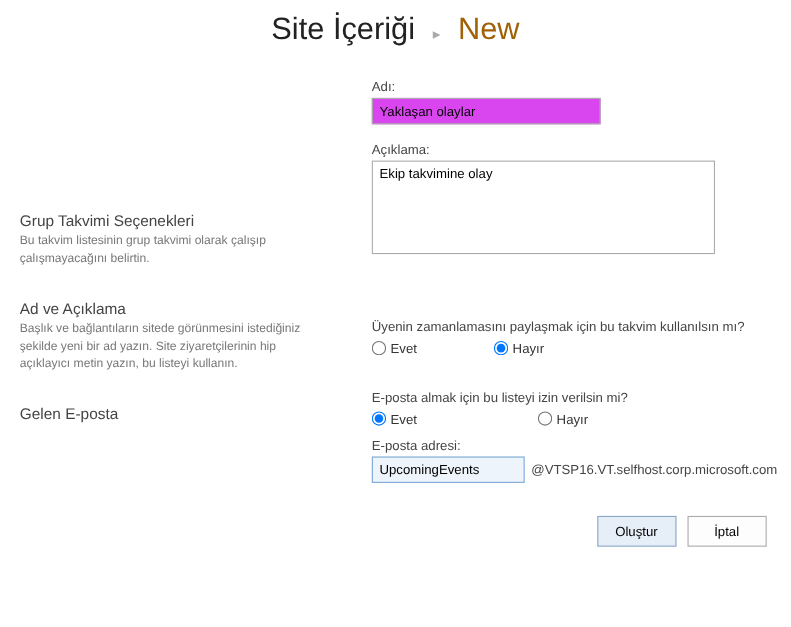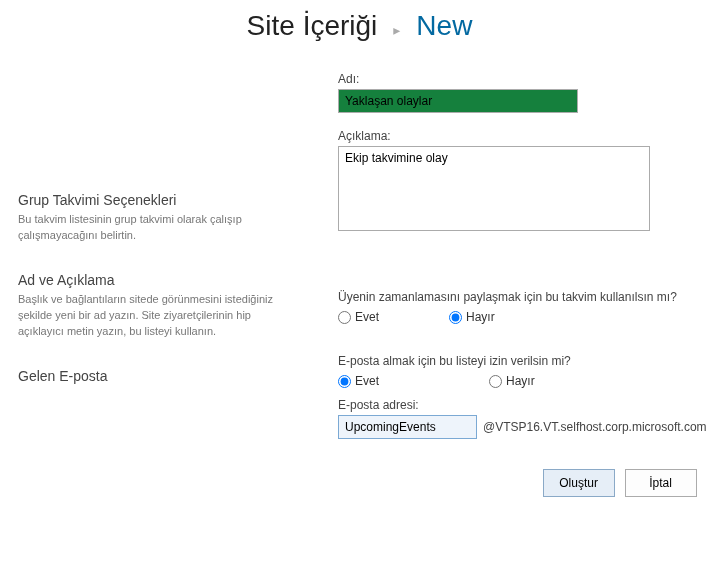--- a/index.html
+++ b/index.html
@@ -24,21 +24,21 @@
       font-weight: 300;
       color: #222;
     }
     .breadcrumb-sep {
       color: #aaa;
       font-size: 14px;
     }
     .breadcrumb-sub {
       font-size: 28px;
       font-weight: 300;
-      color: #0369a1;
+      color: #a16207;
     }
     .content {
       display: flex;
       gap: 40px;
     }
     .left-col {
       width: 280px;
       flex-shrink: 0;
     }
     .right-col {
@@ -58,26 +58,26 @@
       color: #777;
       line-height: 1.45;
     }
     .field-label {
       font-size: 12px;
       color: #444;
       margin-bottom: 3px;
       display: block;
     }
     .text-input {
-      width: 240px;
+      width: 208px;
       padding: 4px 6px;
       font-size: 12px;
       font-family: inherit;
       border: 1px solid #ababab;
-      background: #15803d;
+      background: #d946ef;
     }
     .textarea-input {
       width: 312px;
       height: 85px;
       padding: 4px 6px;
       font-size: 12px;
       font-family: inherit;
       border: 1px solid #ababab;
       resize: none;
     }
@@ -85,21 +85,21 @@
       margin-bottom: 16px;
     }
     .radio-row {
       display: flex;
       gap: 70px;
       margin-top: 6px;
     }
     .radio-row.tight { gap: 110px; }
     .radio-opt {
       display: flex;
-      align-items: flex-end;
+      align-items: flex-start;
       gap: 4px;
       font-size: 12px;
     }
     .radio-opt input[type="radio"] {
       margin: 0;
     }
     .email-row {
       display: flex;
       align-items: center;
       gap: 6px;

